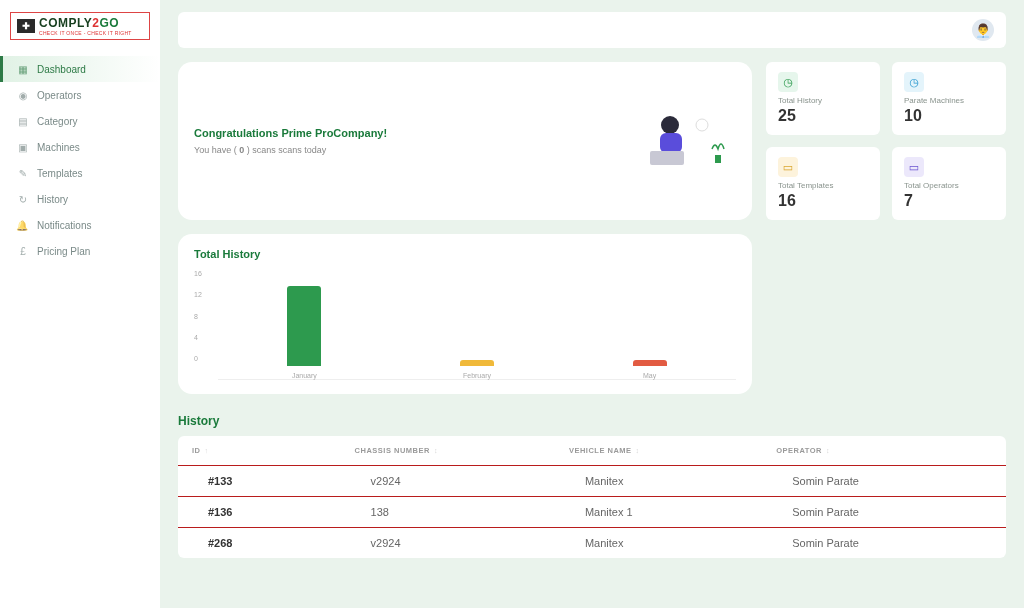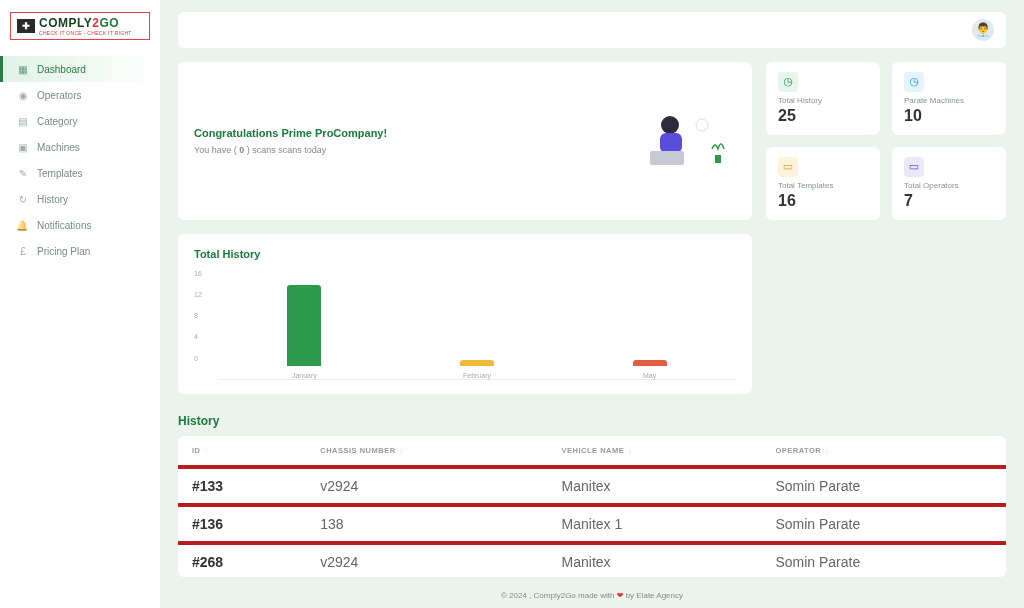--- a/index.html
+++ b/index.html
@@ -55,21 +55,21 @@
 }
 .nav-icon { width: 12px; height: 12px; display: inline-flex; align-items: center; justify-content: center; opacity: .7; }
 .main { flex: 1; display: flex; flex-direction: column; padding: 12px 18px 8px 18px; }
 .topbar {
   background: #fff; border-radius: 6px; height: 36px;
   display: flex; align-items: center; justify-content: flex-end;
   padding: 0 12px; margin-bottom: 14px;
 }
 .avatar { width: 22px; height: 22px; border-radius: 50%; background: #e0e8f0; display: flex; align-items: center; justify-content: center; font-size: 13px; }
 .row { display: flex; gap: 14px; margin-bottom: 14px; }
-.card { background: #fff; border-radius: 6px; padding: 14px 16px; }
+.card { background: #fff; border-radius: 14px; padding: 14px 16px; }
 .welcome-card { flex: 1; display: flex; justify-content: space-between; align-items: center; min-height: 78px; }
 .welcome-title { color: #1a7a3b; font-weight: 600; font-size: 11px; margin-bottom: 6px; }
 .welcome-sub { font-size: 9px; color: #888; }
 .welcome-illus { width: 120px; height: 60px; position: relative; }
 .stat-grid { display: grid; grid-template-columns: 1fr 1fr; gap: 12px; width: 240px; }
 .stat-card { background: #fff; border-radius: 6px; padding: 10px 12px; }
 .stat-icon { width: 20px; height: 20px; border-radius: 4px; display: inline-flex; align-items: center; justify-content: center; font-size: 11px; margin-bottom: 4px; }
 .stat-label { font-size: 8px; color: #8a948e; margin-bottom: 2px; }
 .stat-value { font-size: 16px; font-weight: 700; color: #333; }
 .chart-card { flex: 1; }
@@ -81,21 +81,21 @@
 .bar { width: 34px; border-radius: 3px 3px 0 0; }
 .bar-label { font-size: 7px; color: #aaa; margin-top: 6px; }
 .section-heading { color: #1a7a3b; font-size: 12px; font-weight: 600; margin: 6px 0 8px 0; }
 .table-card { background: #fff; border-radius: 6px; overflow: hidden; }
 table { width: 100%; border-collapse: collapse; }
 thead th {
   font-size: 7.5px; font-weight: 600; color: #9a9a9a; text-transform: uppercase;
   text-align: left; padding: 10px 14px; letter-spacing: .5px;
 }
 thead th .sort { opacity: .4; font-size: 7px; margin-left: 4px; }
-tbody td { font-size: 14px; color: #666; padding: 9px 14px; border-top: 4px solid #b91c1c; }
+tbody td { font-size: 11px; color: #666; padding: 9px 30px; border-top: 1px solid #b91c1c; }
 tbody td:first-child { font-weight: 700; color: #333; }
 .footer { text-align: center; font-size: 8px; color: #888; margin-top: auto; padding-top: 14px; }
 .footer .heart { color: #e33; }
 </style>
 </head>
 <body>
 
 <aside class="sidebar">
   <div class="logo">
     <span class="logo-badge">✚</span>
@@ -248,17 +248,14 @@
           <tr>
             <td>#268</td>
             <td>v2924</td>
             <td>Manitex</td>
             <td>Somin Parate</td>
           </tr>
         </tbody>
     </table>
   </div>
 
-  <div class="footer">
-    <span>© 2024 , Comply2Go made with </span><span class="heart">❤</span><span> by Elate Agency</span>
-  </div>
 
 </main>
 
 </body></html>

